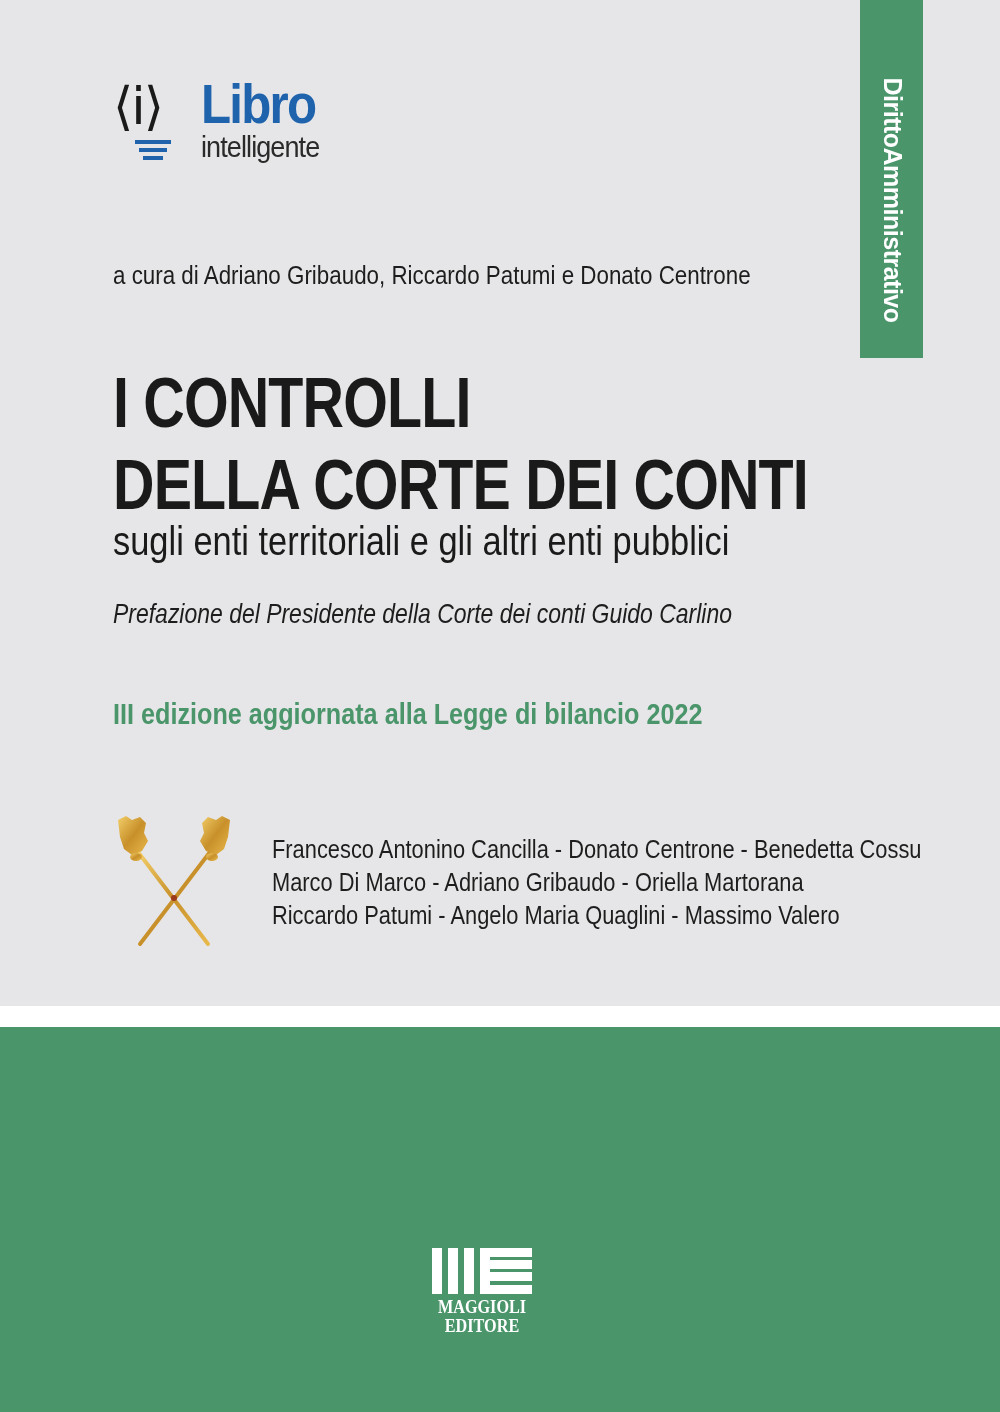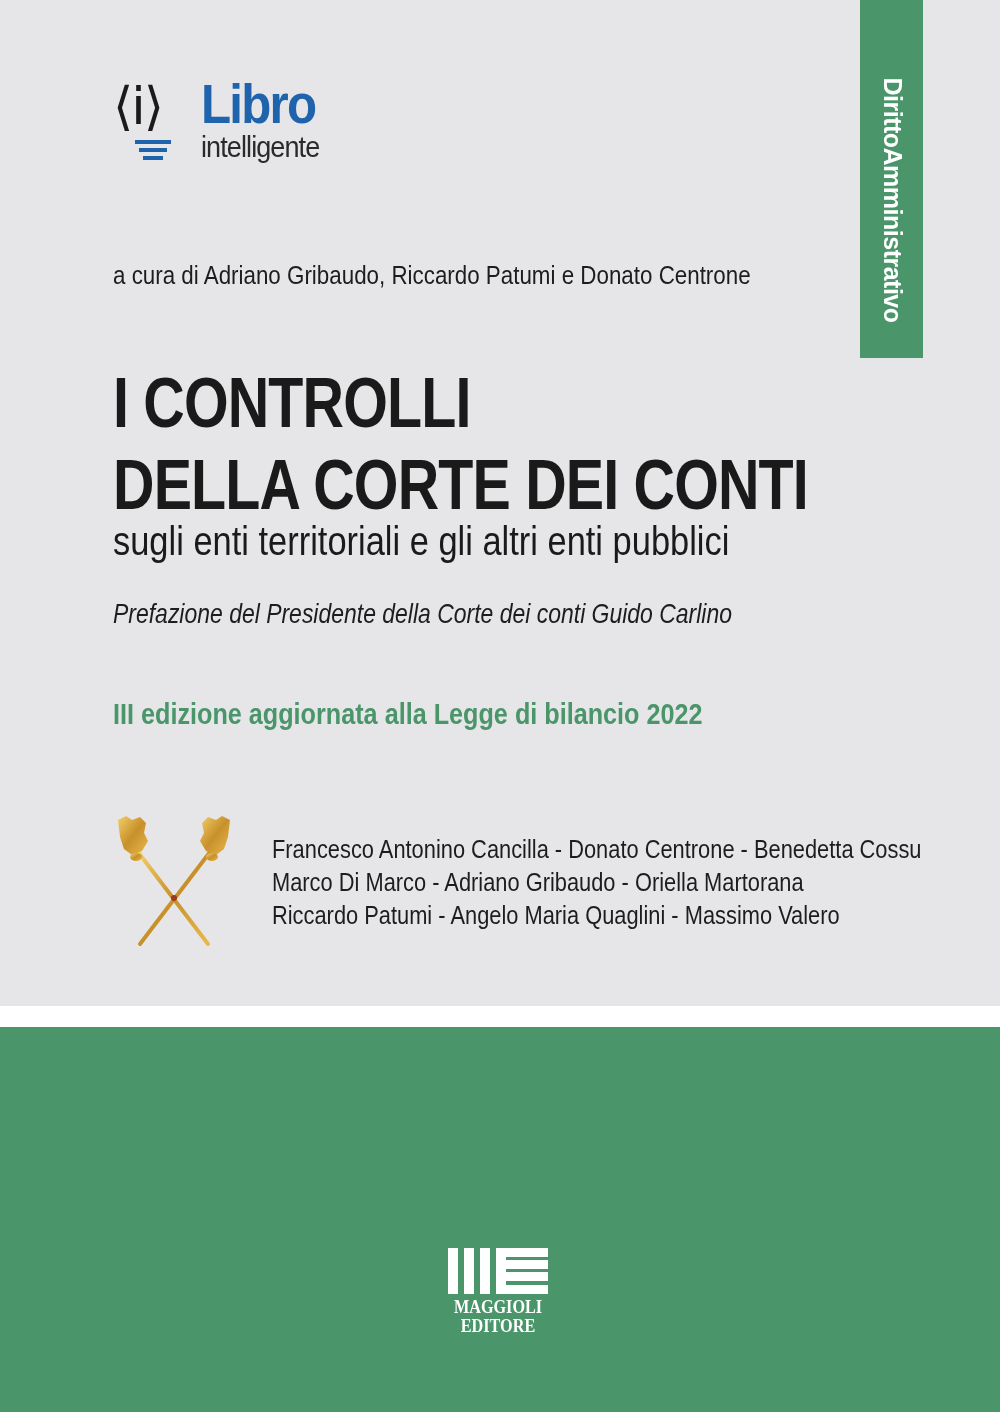--- a/index.html
+++ b/index.html
@@ -20,21 +20,21 @@
 
   .curators { position:absolute; left:113px; top:260px; font-size:26px; color:#1d1d1d; transform:scaleX(0.86); transform-origin:left; white-space:nowrap; }
   .title { position:absolute; left:113px; top:362px; font-size:70px; line-height:82px; font-weight:bold; color:#1a1a1a; transform:scaleX(0.82); transform-origin:left; white-space:nowrap; letter-spacing:-1px; }
   .subtitle { position:absolute; left:113px; top:518px; font-size:41px; color:#1a1a1a; transform:scaleX(0.84); transform-origin:left; white-space:nowrap; }
   .preface { position:absolute; left:113px; top:598px; font-size:28px; font-style:italic; color:#1d1d1d; transform:scaleX(0.82); transform-origin:left; white-space:nowrap; }
   .edition { position:absolute; left:113px; top:697px; font-size:30px; font-weight:bold; color:#4a956a; transform:scaleX(0.84); transform-origin:left; white-space:nowrap; }
 
   .emblem { position:absolute; left:108px; top:812px; width:132px; height:140px; }
   .authors { position:absolute; left:272px; top:833px; font-size:26px; line-height:33px; color:#1d1d1d; transform:scaleX(0.84); transform-origin:left; white-space:nowrap; }
 
-  .publisher { position:absolute; left:440px; top:1248px; width:120px; height:90px; }
+  .publisher { position:absolute; left:424px; top:1248px; width:120px; height:90px; }
   .pmark { position:absolute; left:8px; top:0; width:100px; height:46px; }
   .pmark .v { position:absolute; top:0; width:10px; height:46px; background:#fff; }
   .pmark .h { position:absolute; left:56px; width:44px; height:9px; background:#fff; }
   .pname { position:absolute; left:0; width:116px; text-align:center; color:#fff; font-family:"Liberation Serif", serif; font-weight:bold; font-size:18px; line-height:18px; transform:scaleX(0.9); }
 </style>
 </head>
 <body>
 
 <div class="upper"></div>
 <div class="stripe"></div>

